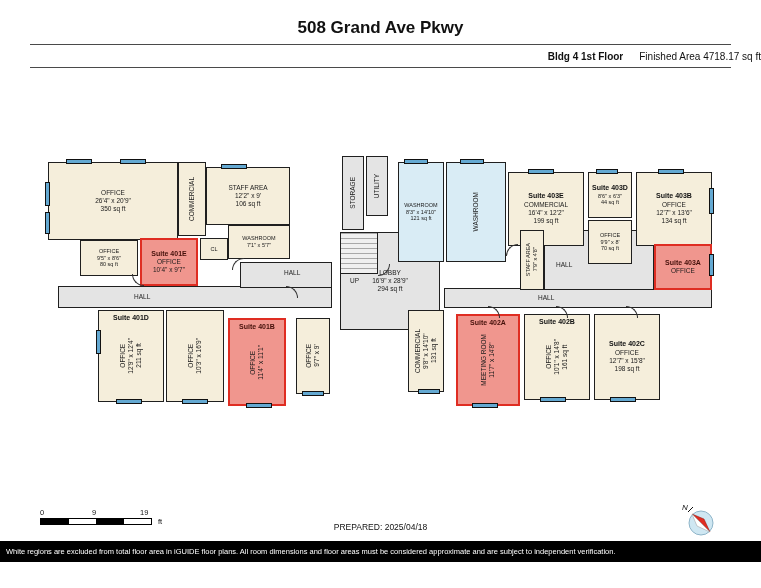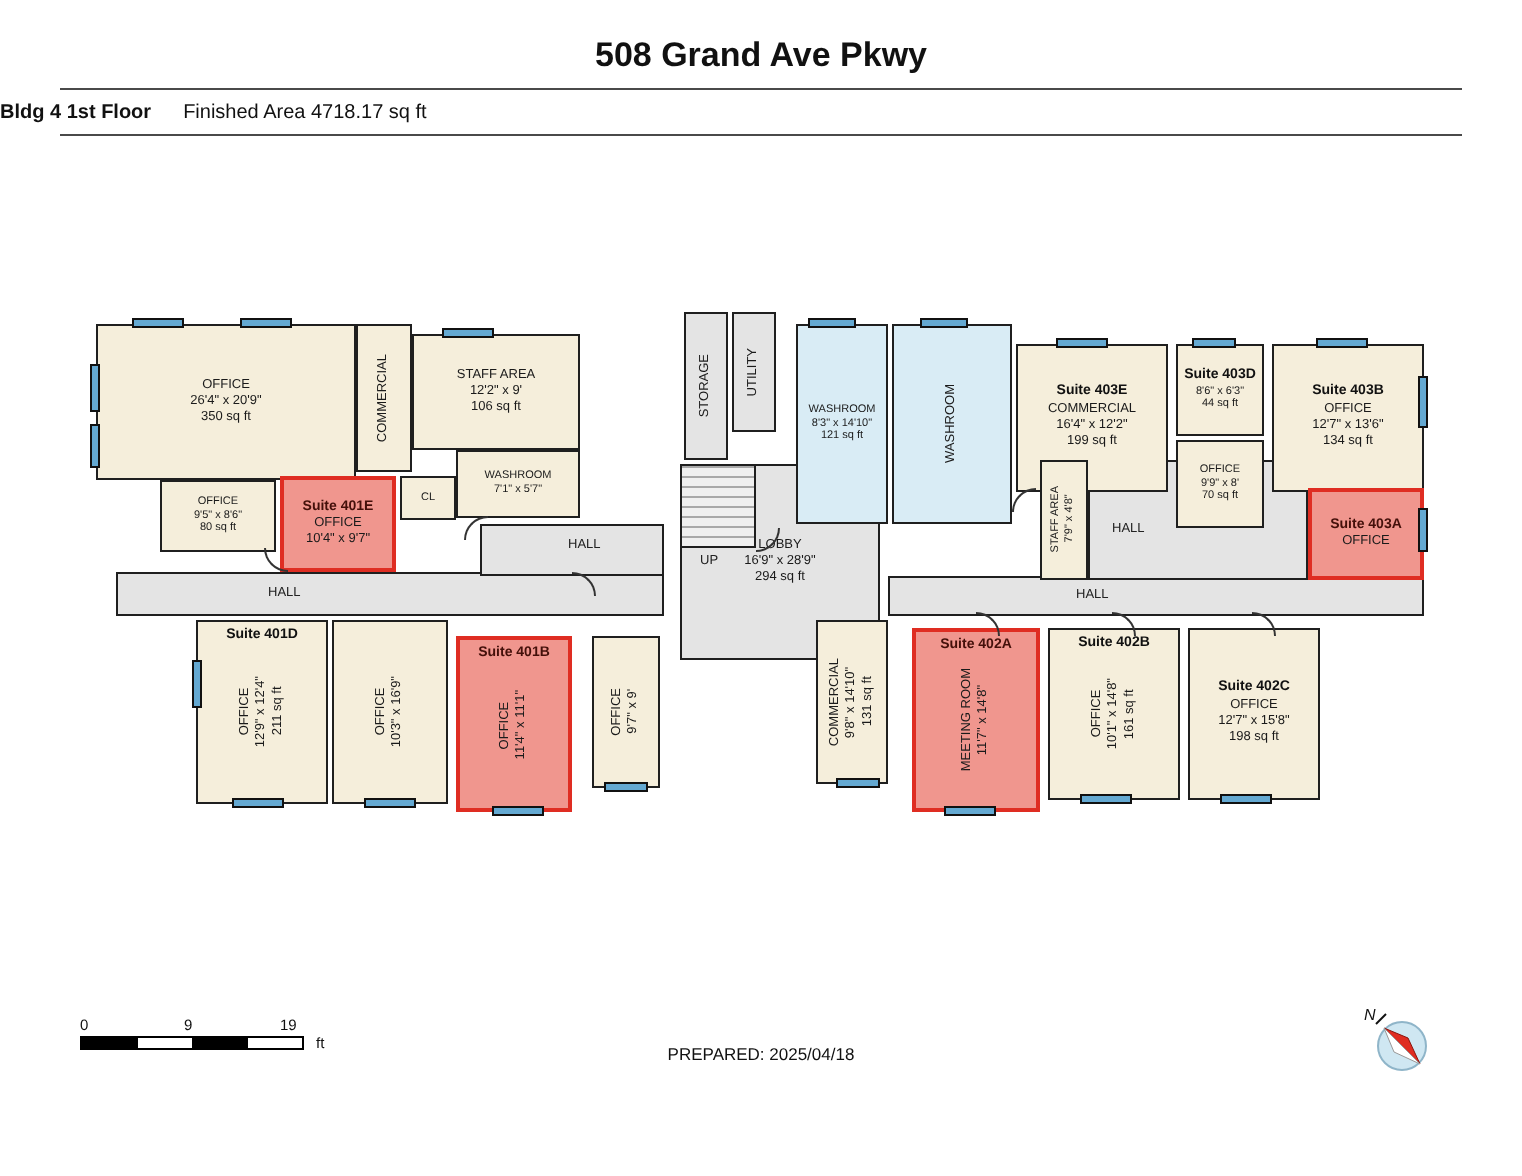--- a/index.html
+++ b/index.html
@@ -6,21 +6,21 @@
   html,body { background:#fff; }
   .page {
     position:relative; width:761px; height:588px; background:#fff;
     font-family:"Liberation Sans", sans-serif; overflow:hidden;
   }
   
   .title { position:absolute; top:18px; left:0; width:100%; text-align:center;
            font-size:17px; font-weight:bold; color:#111; }
   .rule  { position:absolute; left:30px; right:30px; height:1px; background:#4a4a4a; }
   .rule.r1 { top:44px; } .rule.r2 { top:67px; }
-  .subtitle { position:absolute; top:51px; left:0; width:100%; text-align:left;
+  .subtitle { position:absolute; top:51px; left:0; width:100%; text-align:right;
               font-size:10px; color:#111; }
   .subtitle .b { font-weight:bold; margin-right:16px; }
 
   
   .plan { position:absolute; left:36px; top:148px; width:690px; height:290px; }
   .room { position:absolute; background:#f5eedb; border:1.6px solid #1f1f1f;
           display:flex; align-items:center; justify-content:center; z-index:1; }
   .gray { background:#e4e4e4; z-index:0; }
   .blue { background:#d9ecf5; }
   .suite { background:#f0968e; border:2.4px solid #df2d22; z-index:3; }
@@ -301,13 +301,14 @@
   <div class="prepared">PREPARED: 2025/04/18</div>
 
   <svg class="compass" width="44" height="44" viewBox="0 0 44 44">
     <text x="6" y="12" font-size="8" font-style="italic" fill="#111">N</text>
     <line x1="12" y1="14" x2="17" y2="9" stroke="#111" stroke-width="1"></line>
     <circle cx="25" cy="25" r="12" fill="#cfe7f2" stroke="#8fb5c9" stroke-width="1"></circle>
     <polygon points="16,16 28,21 34,34" fill="#df2d22" stroke="#8b140d" stroke-width="0.5"></polygon>
     <polygon points="16,16 21,28 34,34" fill="#ffffff" stroke="#999" stroke-width="0.5"></polygon>
   </svg>
 
+  <div class="disclaimer">White regions are excluded from total floor area in iGUIDE floor plans. All room dimensions and floor areas must be considered approximate and are subject to independent verification.</div>
 </div>
 
 </body></html>

